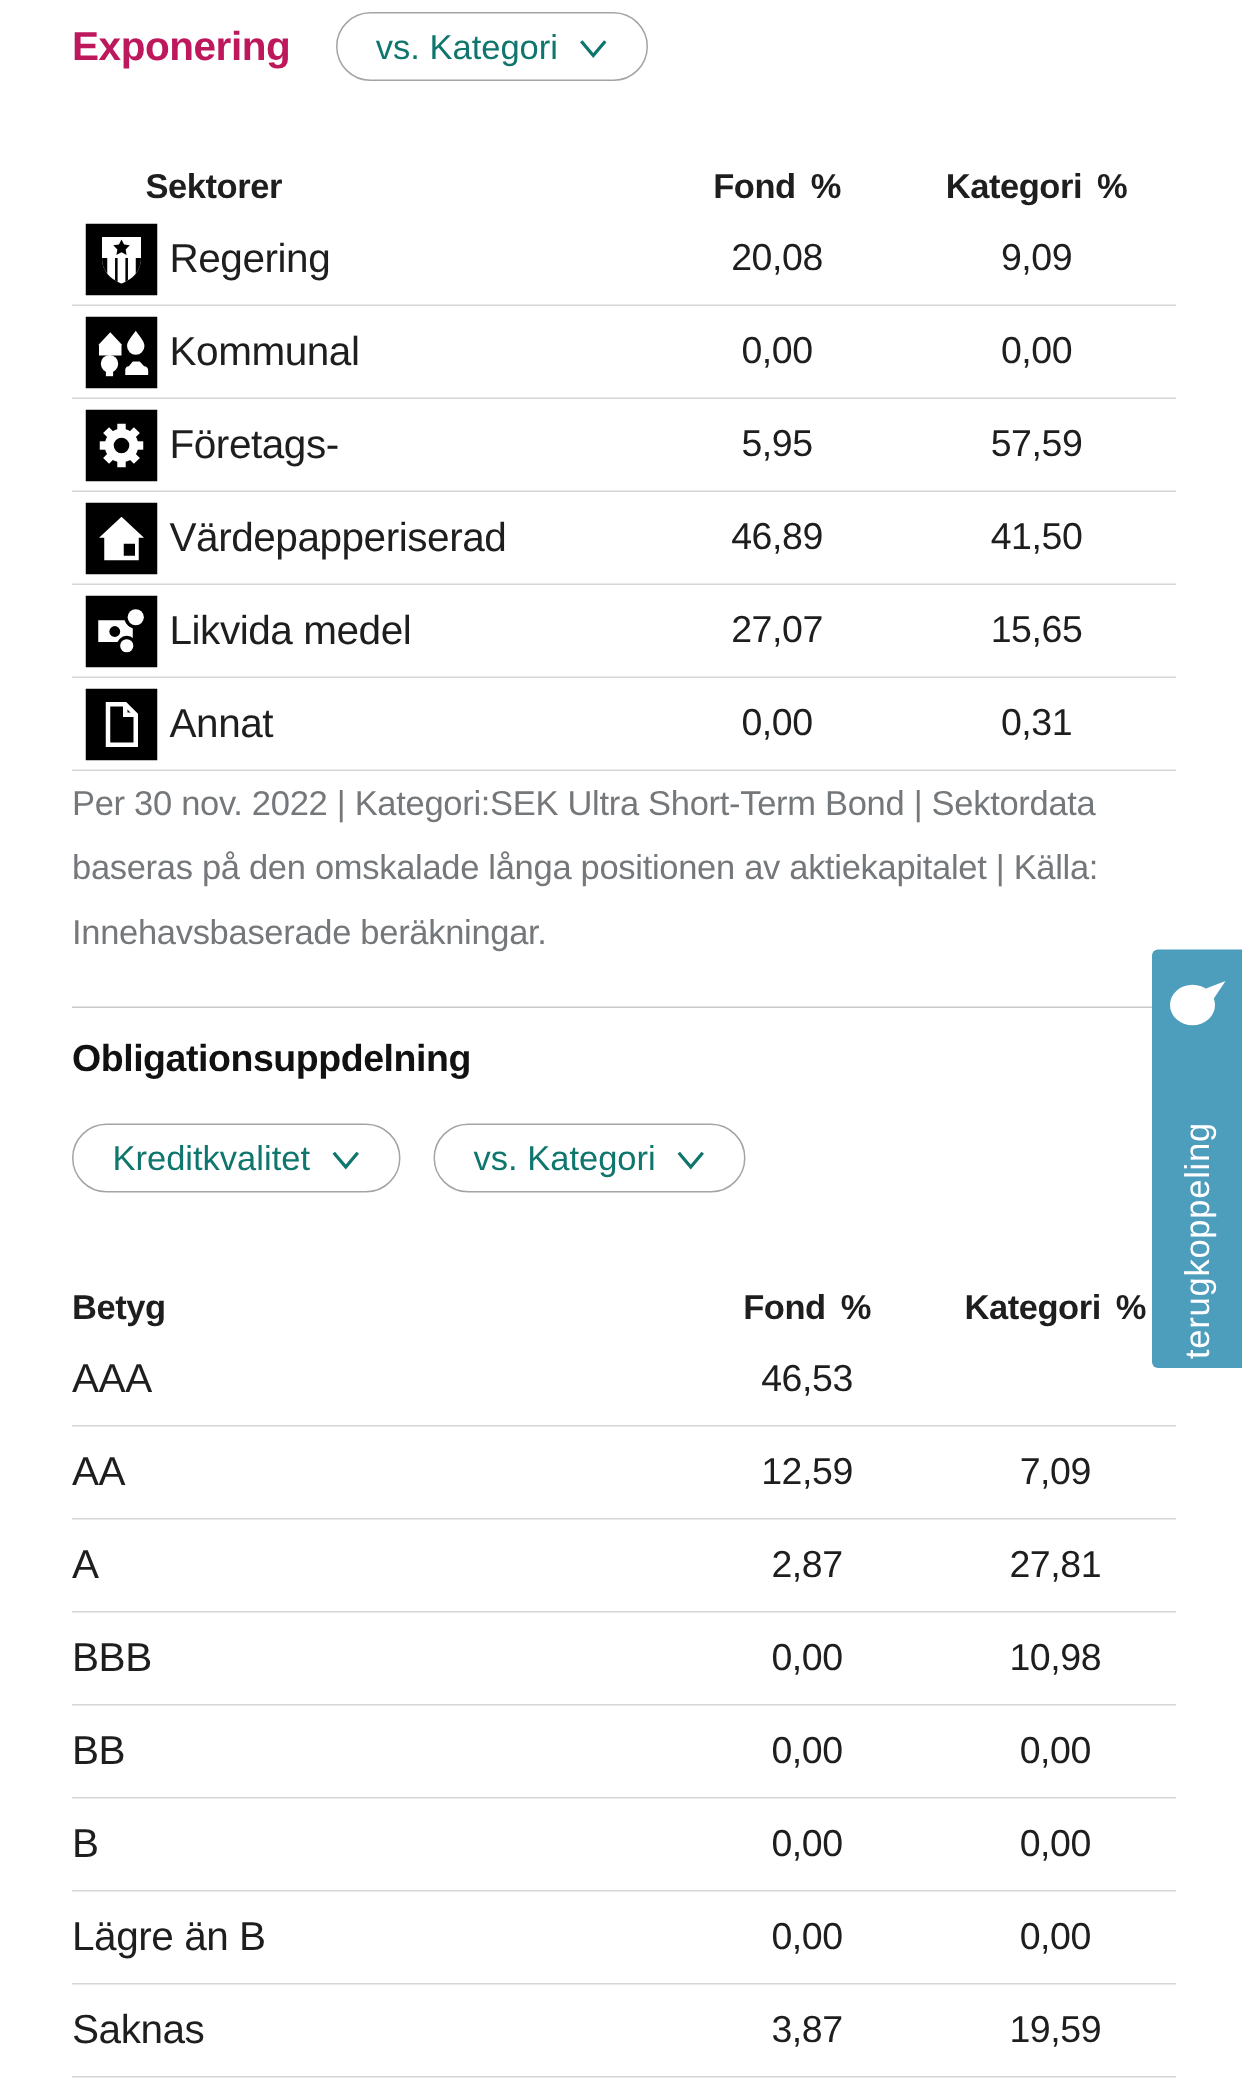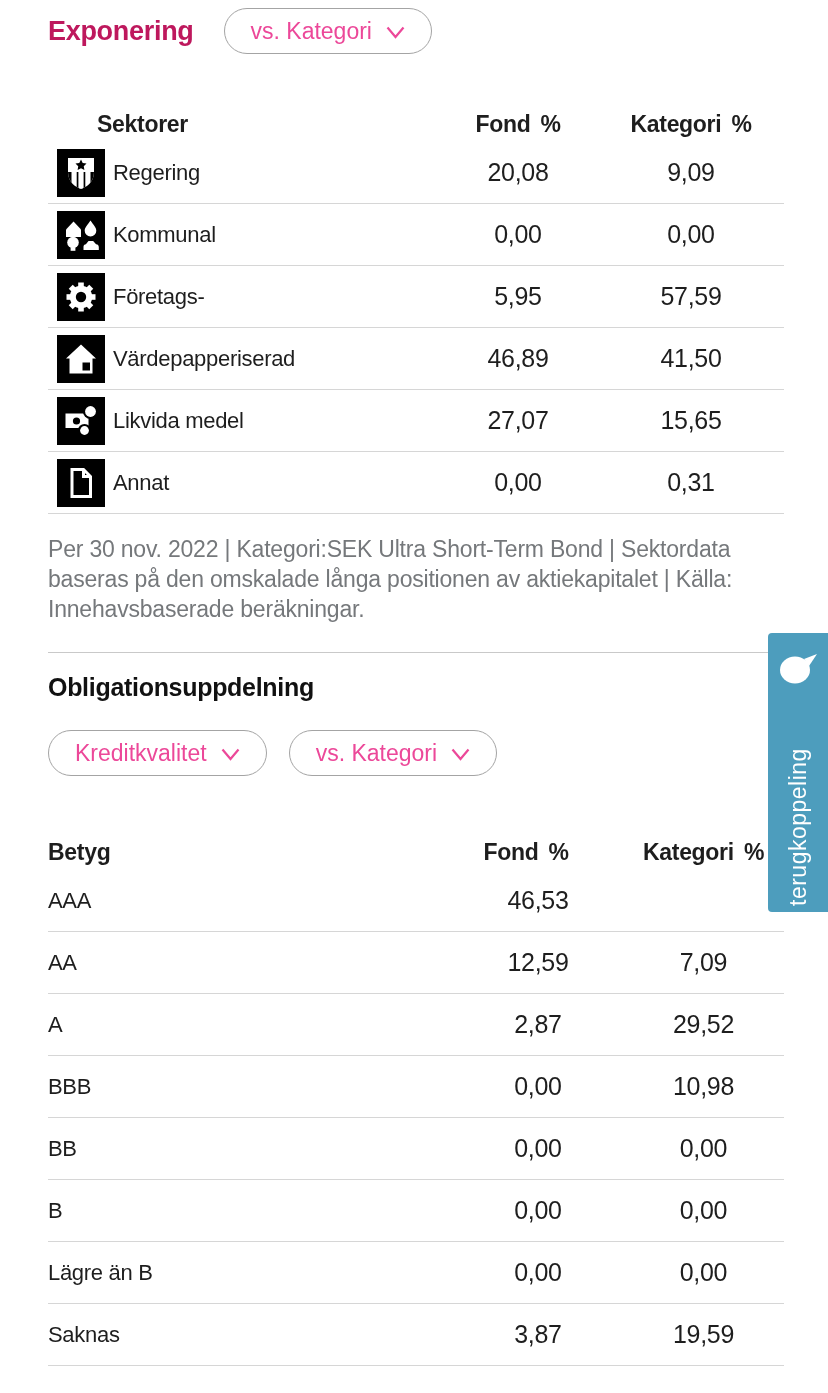--- a/index.html
+++ b/index.html
@@ -13,58 +13,58 @@
   .page { padding: 8px 44px 0 48px; }
 
   
   .section-head { display: flex; align-items: center; gap: 30px; }
   .section-title { font-size: 27px; font-weight: 700; color: #be185d; }
 
   .pill {
     display: inline-flex; align-items: center; justify-content: flex-start; gap: 14px;
     height: 46px; padding: 0 26px;
     border: 1.5px solid #a4a4a4; border-radius: 24px;
-    background: #fff; color: #ec4899; font-size: 23px; cursor: pointer;
+    background: #fff; color: #0f766e; font-size: 23px; cursor: pointer;
   }
   .pill svg { flex: none; margin-top: 2px; }
 
   
   .tbl { margin-top: 46px; }
   .row {
     display: grid; align-items: center;
     border-bottom: 1px solid #d6d6d6;
   }
   .t1 .row { grid-template-columns: 1fr 160px 186px; height: 62px; }
   .t2 .row { grid-template-columns: 1fr 170px 161px; height: 62px; }
   .row.head { border-bottom: none; height: 42px; align-items: end; padding-bottom: 4px; }
   .t1 .row.head .c1 { padding-left: 49px; }
   .head .c1, .head .c2, .head .c3 { font-weight: 700; font-size: 23px; }
   .c2, .c3 { text-align: center; font-size: 25px; }
-  .c1 { font-size: 22px; display: flex; align-items: center; }
+  .c1 { font-size: 27px; display: flex; align-items: center; }
   .unit-gap { display: inline-block; width: 10px; }
 
   .sector-cell { display: flex; align-items: center; gap: 8px; }
   .sector-icon { width: 48px; height: 48px; flex: none; margin-left: 9px; display: block; }
 
   
   .footnote {
-    margin-top: 20px; width: 716px;
-    color: #75787b; font-size: 23px; line-height: 30px; letter-spacing: -0.2px;
+    width: 716px;
+    color: #75787b; font-size: 23px; line-height: 43px; letter-spacing: -0.2px;
   }
 
   .section-divider {
     border: none; border-top: 1px solid #c9c9c9;
     margin-top: 28px;
   }
 
   .h2 { margin-top: 20px; font-size: 25px; font-weight: 700; color: #111; }
   .pill-row { margin-top: 28px; display: flex; gap: 22px; }
 
   .t2 { margin-top: 54px; }
-  .t2 .row.head { height: 40px; gap: 12px; }
+  .t2 .row.head { height: 40px; }
 
   
   .feedback-tab {
     position: absolute; top: 633px; right: 0; width: 60px; height: 279px;
     background: #4d9dbd; border-radius: 4px 0 0 4px;
     display: flex; flex-direction: column; align-items: center;
     padding-top: 18px; cursor: pointer; z-index: 5;
   }
   .feedback-label {
     flex: 1; display: flex; align-items: center;
@@ -233,21 +233,21 @@
       <div class="c3">46,53</div>
     </div>
     <div class="row">
       <div class="c1">AA</div>
       <div class="c2">12,59</div>
       <div class="c3">7,09</div>
     </div>
     <div class="row">
       <div class="c1">A</div>
       <div class="c2">2,87</div>
-      <div class="c3">29,52</div>
+      <div class="c3">27,81</div>
     </div>
     <div class="row">
       <div class="c1">BBB</div>
       <div class="c2">0,00</div>
       <div class="c3">10,98</div>
     </div>
     <div class="row">
       <div class="c1">BB</div>
       <div class="c2">0,00</div>
       <div class="c3">0,00</div>

